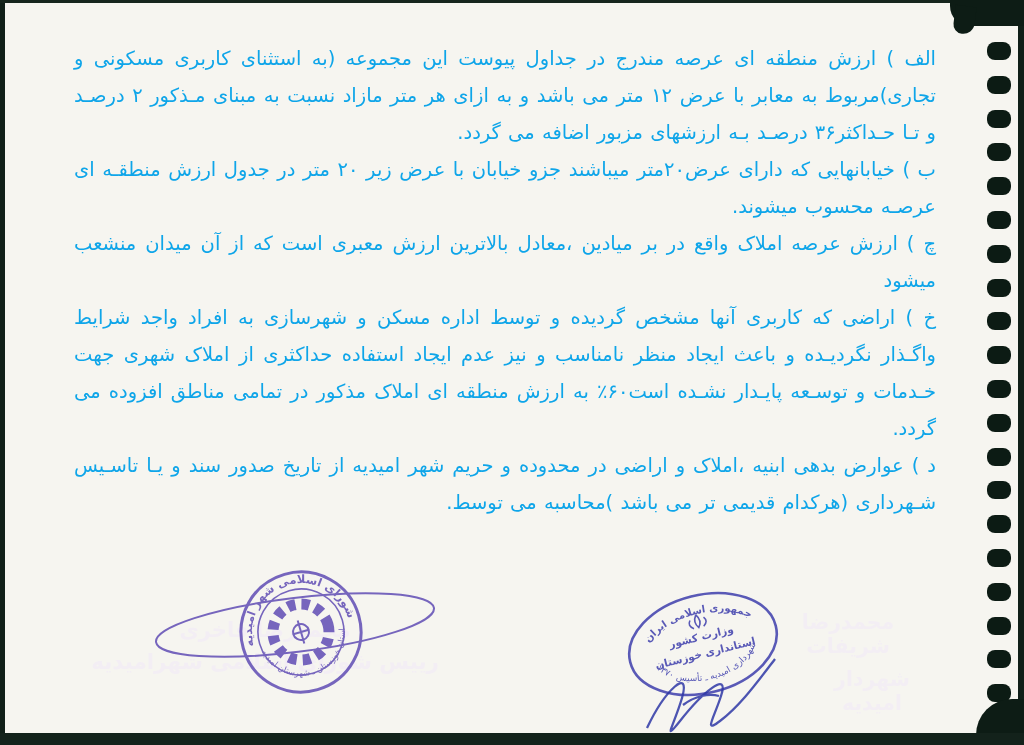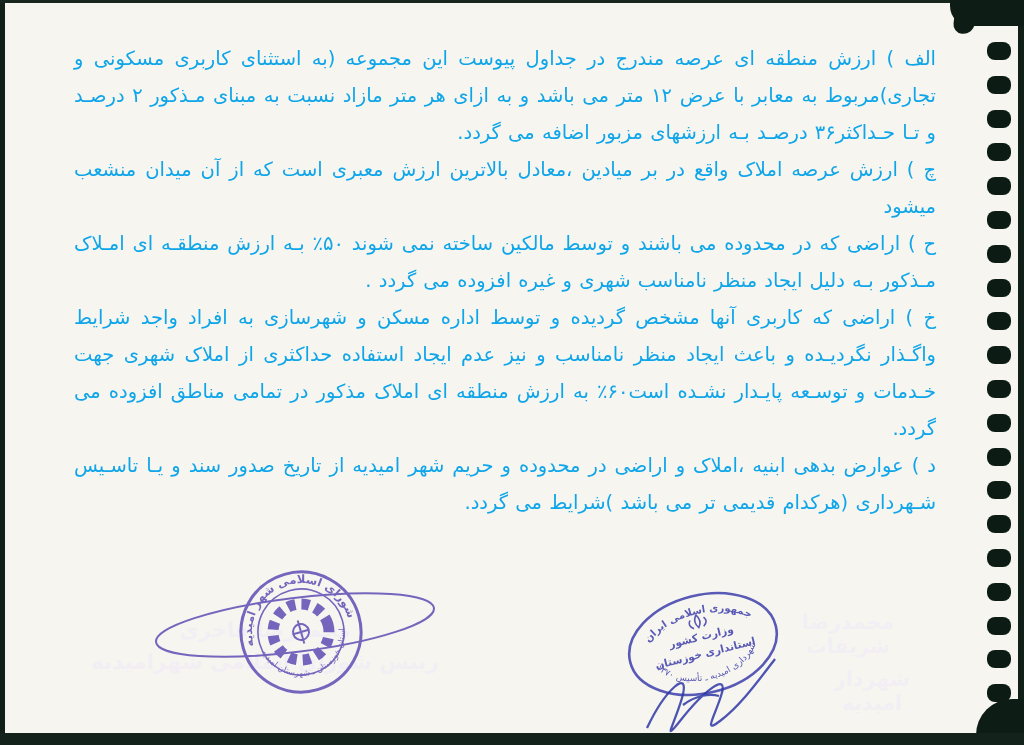--- a/index.html
+++ b/index.html
@@ -47,24 +47,24 @@
 </head>
 <body>
 
 <div class="scene">
 
   <div class="paper"></div>
 
   <div class="content">
     <div class="doc-text">
       <p>الف ) ارزش منطقه ای عرصه مندرج در جداول پیوست این مجموعه (به استثنای کاربری مسکونی و تجاری)مربوط به معابر با عرض ۱۲ متر می باشد و به ازای هر متر مازاد نسبت به مبنای مـذکور ۲ درصـد و تـا حـداکثر۳۶ درصـد بـه ارزشهای مزبور اضافه می گردد.</p>
+      <p>ب ) خیابانهایی  که دارای عرض۲۰متر میباشند جزو  خیابان با عرض زیر ۲۰ متر در جدول ارزش منطقـه ای عرصـه محسوب میشوند.</p>
       <p>چ ) ارزش عرصه املاک واقع در بر میادین ،معادل بالاترین ارزش معبری است که از آن میدان منشعب میشود</p>
-      <p>ح ) اراضی که در محدوده می باشند و توسط مالکین ساخته نمی شوند ۵۰٪ بـه ارزش منطقـه ای امـلاک مـذکور بـه دلیل ایجاد منظر نامناسب شهری و غیره افزوده می گردد .</p>
       <p>خ ) اراضی که کاربری آنها مشخص گردیده و توسط اداره مسکن و شهرسازی به افراد واجد شرایط واگـذار نگردیـده و باعث ایجاد منظر نامناسب و نیز عدم ایجاد استفاده حداکثری از املاک شهری جهت خـدمات و توسـعه پایـدار نشـده است۶۰٪ به ارزش منطقه ای املاک مذکور در تمامی مناطق افزوده می گردد.</p>
-      <p>د ) عوارض بدهی ابنیه ،املاک و اراضی در محدوده و حریم شهر امیدیه از تاریخ صدور سند  و یـا تاسـیس شـهرداری (هرکدام قدیمی تر می باشد )شرایط می گردد.</p>
+      <p>د ) عوارض بدهی ابنیه ،املاک و اراضی در محدوده و حریم شهر امیدیه از تاریخ صدور سند  و یـا تاسـیس شـهرداری (هرکدام قدیمی تر می باشد )محاسبه می توسط.</p>
     </div>
   </div>
 
   <div class="sig sig-left">
     <div class="name">محمدرضا فاخری</div>
     <div class="title">رییس شورای اسلامی شهرامیدیه</div>
   </div>
 
   <div class="sig sig-right">
     <div class="name">محمدرضا شریفات</div>

